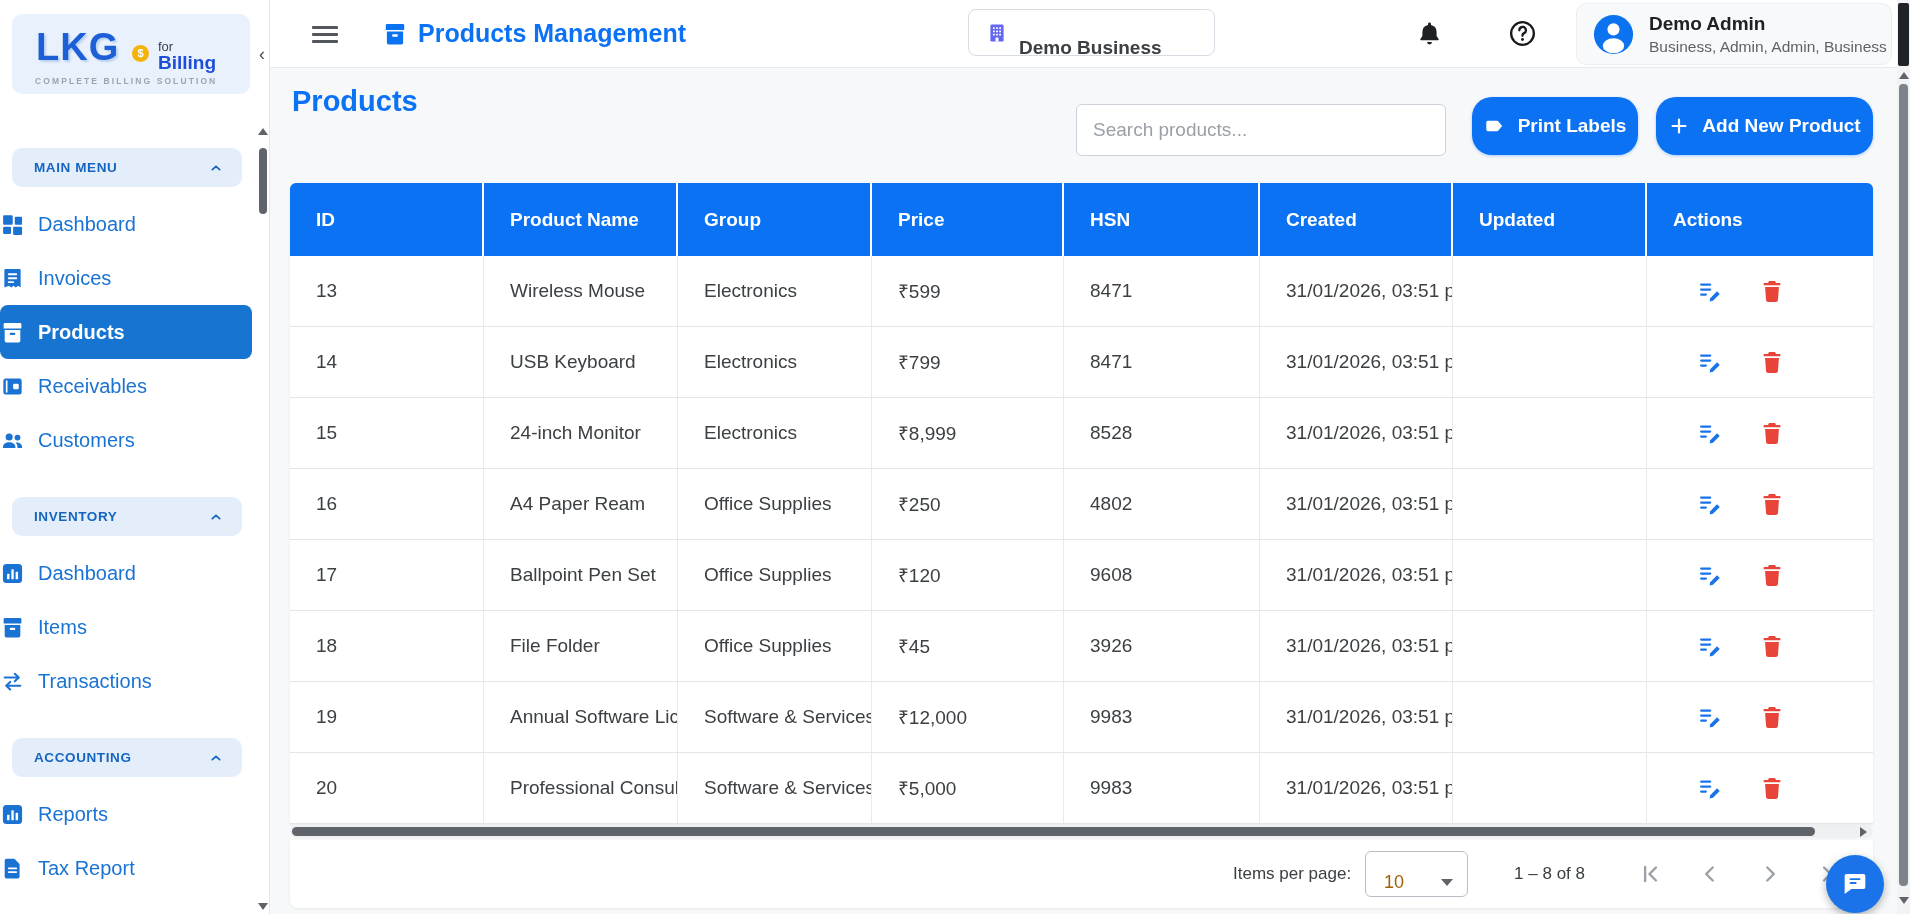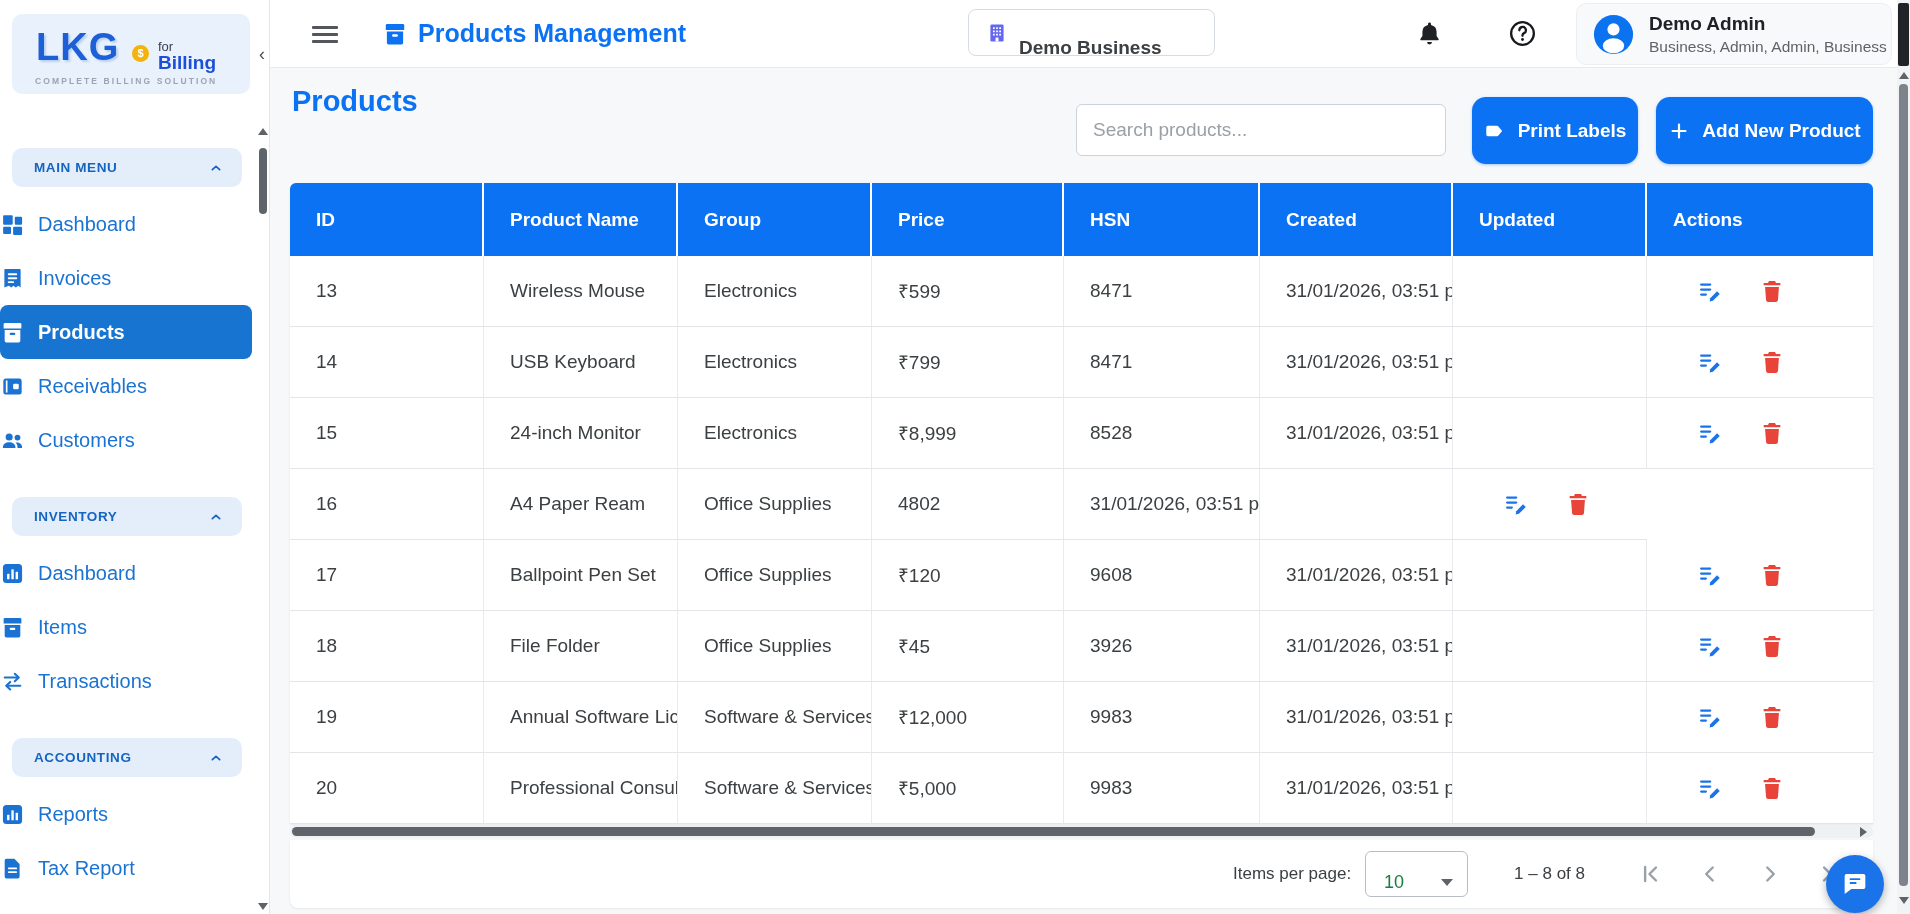--- a/index.html
+++ b/index.html
@@ -51,21 +51,21 @@
   .user-chip { position:absolute; left:1306px; top:3px; width:316px; height:62px; background:#f7f9fb; border:1px solid #eceff2; border-radius:10px; cursor:pointer; }
   .avatar { position:absolute; left:16px; top:10px; width:41px; height:41px; } .avatar svg{width:100%;height:100%;}
   .user-name { position:absolute; left:72px; top:9px; font-size:19px; font-weight:bold; color:#202124; }
   .user-roles { position:absolute; left:72px; top:34px; font-size:15.5px; color:#5f6368; }
 
   
   .content { position:absolute; left:270px; top:68px; width:1628px; height:846px; background:#f6f8fa; }
   .page-title { position:absolute; left:22px; top:17px; font-size:29px; font-weight:bold; color:#0c72f4; }
   .search { position:absolute; left:806px; top:36px; width:370px; height:52px; border:1px solid #cdd3da; border-radius:6px; padding:8px 16px; font-size:19px; color:#202124; background:#fff; font-family:inherit; outline:none; }
   .search::placeholder { color:#9aa0a6; }
-  .btn { position:absolute; top:29px; height:67px; background:#0c72f4; color:#fff; border:none; border-radius:14px; font-size:19px; font-weight:bold; display:flex; align-items:center; justify-content:center; gap:12px; cursor:pointer; font-family:inherit; box-shadow:0 1px 3px rgba(12,114,244,.35); }
+  .btn { position:absolute; top:29px; height:58px; background:#0c72f4; color:#fff; border:none; border-radius:20px; font-size:19px; font-weight:bold; display:flex; align-items:center; justify-content:center; gap:12px; cursor:pointer; font-family:inherit; box-shadow:0 1px 3px rgba(12,114,244,.35); }
   .btn .bico { width:22px; height:22px; } .btn .bico svg{ width:100%; height:100%; }
   .btn-print { left:1202px; width:166px; }
   .btn-add { left:1386px; width:217px; }
 
   
   .table { position:absolute; left:20px; top:115px; width:1583px; background:#f9a8d4; border-radius:8px 8px 0 0; box-shadow:0 1px 3px rgba(0,0,0,.07); }
   .grid { display:grid; grid-template-columns:194px 194px 194px 192px 196px 193px 194px 226px; }
   .th { background:#0c72f4; color:#fff; font-size:19px; font-weight:bold; height:73px; display:flex; align-items:center; padding-left:26px; border-right:2px solid #fff; cursor:pointer; }
   .th:last-child { border-right:none; border-radius:0 6px 0 0; }
   .th:first-child { border-radius:6px 0 0 0; }
@@ -77,21 +77,21 @@
   .act svg { width:100%; height:100%; }
 
   
   .hscroll { position:absolute; left:20px; top:757px; width:1583px; height:13px; background:#eef0f2; border-radius:7px; }
   .hthumb { position:absolute; left:2px; top:2px; width:1523px; height:9px; background:#5f646b; border-radius:5px; cursor:pointer; }
   .hscroll .tri.right { position:absolute; right:6px; top:1.5px; }
 
   
   .paginator { position:absolute; left:20px; top:772px; width:1583px; height:68px; background:#fff; border-radius:0 0 8px 8px; display:flex; align-items:center; justify-content:flex-end; padding-right:30px; box-shadow:0 1px 3px rgba(0,0,0,.07); }
   .pg-label { font-size:17px; color:#3c4043; margin-right:14px; }
-  .pg-select { width:103px; height:46px; border:1px solid #b9bec6; border-radius:6px; display:flex; align-items:center; justify-content:space-between; padding:16px 14px 0 18px; font-size:18px; color:#15803d; margin-right:46px; cursor:pointer; background:#fff; }
+  .pg-select { width:103px; height:46px; border:1px solid #b9bec6; border-radius:6px; display:flex; align-items:center; justify-content:space-between; padding:16px 14px 0 18px; font-size:18px; color:#a16207; margin-right:46px; cursor:pointer; background:#fff; }
   .pg-select .arr { width:0; height:0; border-left:6px solid transparent; border-right:6px solid transparent; border-top:7px solid #5f6368; }
   .pg-range { font-size:17px; color:#3c4043; margin-right:52px; }
   .pg-btn { width:26px; height:26px; margin-left:34px; background:none; border:none; padding:0; cursor:pointer; }
   .pg-btn:first-of-type { margin-left:0; }
   .pg-btn svg { width:100%; height:100%; }
 
   
   .fab { position:absolute; left:1826px; top:855px; width:58px; height:58px; border-radius:50%; background:#1a73e8; border:none; box-shadow:0 3px 8px rgba(0,0,0,.3); display:flex; align-items:center; justify-content:center; z-index:40; cursor:pointer; }
   .fab svg { width:28px; height:28px; }
 
@@ -400,20 +400,21 @@
             <button class="act"><svg viewBox="0 0 24 24" fill="#e8443a">
                 <path d="M9.2 2.8h5.6l.9 1.7h4v2.2H4.3V4.5h4z"></path>
                 <path d="M5.6 8.2h12.8l-.9 12a2 2 0 01-2 1.85H8.5a2 2 0 01-2-1.85z"></path>
               </svg></button>
           </div>
         </div>
         <div class="tr grid">
           <div class="td">16</div>
           <div class="td">A4 Paper Ream</div>
           <div class="td">Office Supplies</div>
+          <div class="td">₹250</div>
           <div class="td">4802</div>
           <div class="td">31/01/2026, 03:51 pm</div>
           <div class="td"></div>
           <div class="td actions">
             <button class="act"><svg viewBox="0 0 24 24" fill="#1a73e8">
                 <rect x="2.8" y="5" width="10.4" height="2.1" rx="1"></rect>
                 <rect x="2.8" y="9.6" width="10.4" height="2.1" rx="1"></rect>
                 <rect x="2.8" y="14.2" width="6.4" height="2.1" rx="1"></rect>
                 <path d="M12.2 18.6l6.3-6.3 2.5 2.5-6.3 6.3-3 .5z"></path>
               </svg></button>

